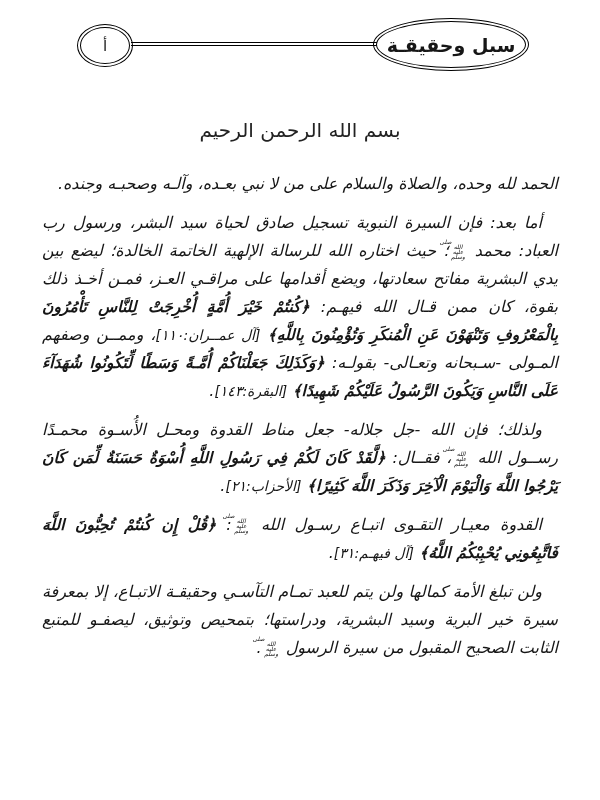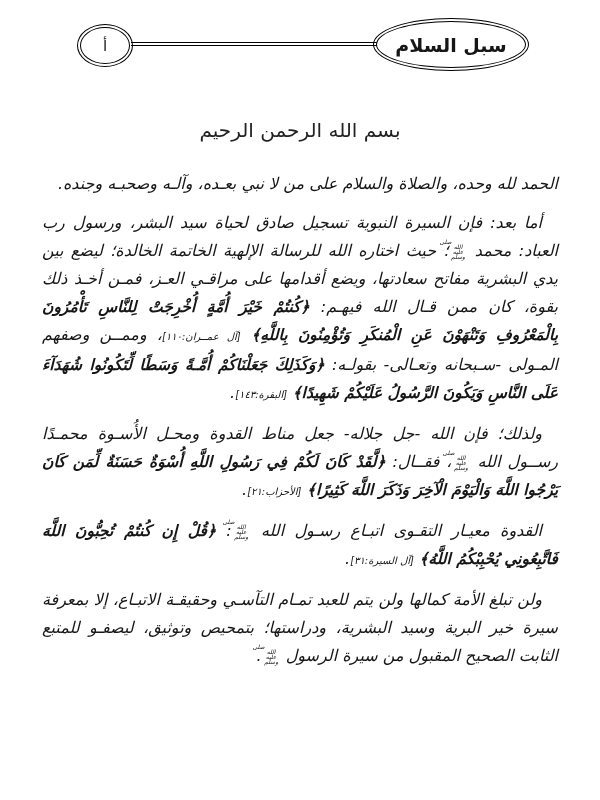--- a/index.html
+++ b/index.html
@@ -36,44 +36,44 @@
   
   .content {
     position:absolute; top:170px; right:42px; left:42px;
     font-size:16px; line-height:28px;
     text-align:justify;
     font-style:italic;
   }
   .content p { margin:0 0 11px 0; }
   .content p.indent { text-indent:16px; }
   .quran { font-weight:bold; font-size:15.5px; }
-  .cite  { font-size:10px; }
+  .cite  { font-size:14px; }
   .saw {
     display:inline-block; width:19px; font-size:6px; line-height:5px;
     text-align:center; vertical-align:-3px; font-weight:normal;
   }
 </style>
 </head>
 <body>
 
 <div class="page">
 
   <div class="header">
     <div class="oval oval-page">
       <span>أ</span>
     </div>
     <div class="header-rule"></div>
     <div class="oval oval-title">
-      <span>سبل السلام</span>
+      <span>سبل وحقيقـة</span>
     </div>
   </div>
 
   <div class="basmala">بسم الله الرحمن الرحيم</div>
 
   <div class="content">
       <p><span class="body-run">الحمد لله وحده، والصلاة والسلام على من لا نبي بعـده، وآلـه وصحبـه وجنده.</span></p>
       <p class="indent"><span class="body-run">أما بعد: فإن السيرة النبوية تسجيل صادق لحياة سيد البشر، ورسول رب العباد: محمد </span><span class="saw">صلى الله عليه وسلم</span><span class="body-run">؛ حيث اختاره الله للرسالة الإلهية الخاتمة الخالدة؛ ليضع بين يدي البشرية مفاتح سعادتها، ويضع أقدامها على مراقـي العـز، فمـن أخـذ ذلك بقوة، كان ممن قـال الله فيهـم: </span><span class="quran">﴿كُنتُمْ خَيْرَ أُمَّةٍ أُخْرِجَتْ لِلنَّاسِ تَأْمُرُونَ بِالْمَعْرُوفِ وَتَنْهَوْنَ عَنِ الْمُنكَرِ وَتُؤْمِنُونَ بِاللَّهِ﴾ </span><span class="cite">[آل عمــران:١١٠]</span><span class="body-run">، وممــن وصفهم المـولى -سـبحانه وتعـالى- بقولـه: </span><span class="quran">﴿وَكَذَلِكَ جَعَلْنَاكُمْ أُمَّـةً وَسَطًا لِّتَكُونُوا شُهَدَآءَ عَلَى النَّاسِ وَيَكُونَ الرَّسُولُ عَلَيْكُمْ شَهِيدًا﴾ </span><span class="cite">[البقرة:١٤٣]</span><span class="body-run">.</span></p>
       <p class="indent"><span class="body-run">ولذلك؛ فإن الله -جل جلاله- جعل مناط القدوة ومحـل الأُسـوة محمـدًا رســول الله </span><span class="saw">صلى الله عليه وسلم</span><span class="body-run">، فقــال: </span><span class="quran">﴿لَّقَدْ كَانَ لَكُمْ فِي رَسُولِ اللَّهِ أُسْوَةٌ حَسَنَةٌ لِّمَن كَانَ يَرْجُوا اللَّهَ وَالْيَوْمَ الْآخِرَ وَذَكَرَ اللَّهَ كَثِيرًا﴾ </span><span class="cite">[الأحزاب:٢١]</span><span class="body-run">.</span></p>
-      <p class="indent"><span class="body-run">القدوة معيـار التقـوى اتبـاع رسـول الله </span><span class="saw">صلى الله عليه وسلم</span><span class="body-run">: </span><span class="quran">﴿قُلْ إِن كُنتُمْ تُحِبُّونَ اللَّهَ فَاتَّبِعُونِي يُحْبِبْكُمُ اللَّهُ﴾ </span><span class="cite">[آل السيرة:٣١]</span><span class="body-run">.</span></p>
+      <p class="indent"><span class="body-run">القدوة معيـار التقـوى اتبـاع رسـول الله </span><span class="saw">صلى الله عليه وسلم</span><span class="body-run">: </span><span class="quran">﴿قُلْ إِن كُنتُمْ تُحِبُّونَ اللَّهَ فَاتَّبِعُونِي يُحْبِبْكُمُ اللَّهُ﴾ </span><span class="cite">[آل فيهـم:٣١]</span><span class="body-run">.</span></p>
       <p class="indent"><span class="body-run">ولن تبلغ الأمة كمالها ولن يتم للعبد تمـام التآسـي وحقيقـة الاتبـاع، إلا بمعرفة سيرة خير البرية وسيد البشرية، ودراستها؛ بتمحيص وتوثيق، ليصفـو للمتبع الثابت الصحيح المقبول من سيرة الرسول </span><span class="saw">صلى الله عليه وسلم</span><span class="body-run">.</span></p>
     </div>
 
 </div>
 
 </body></html>

